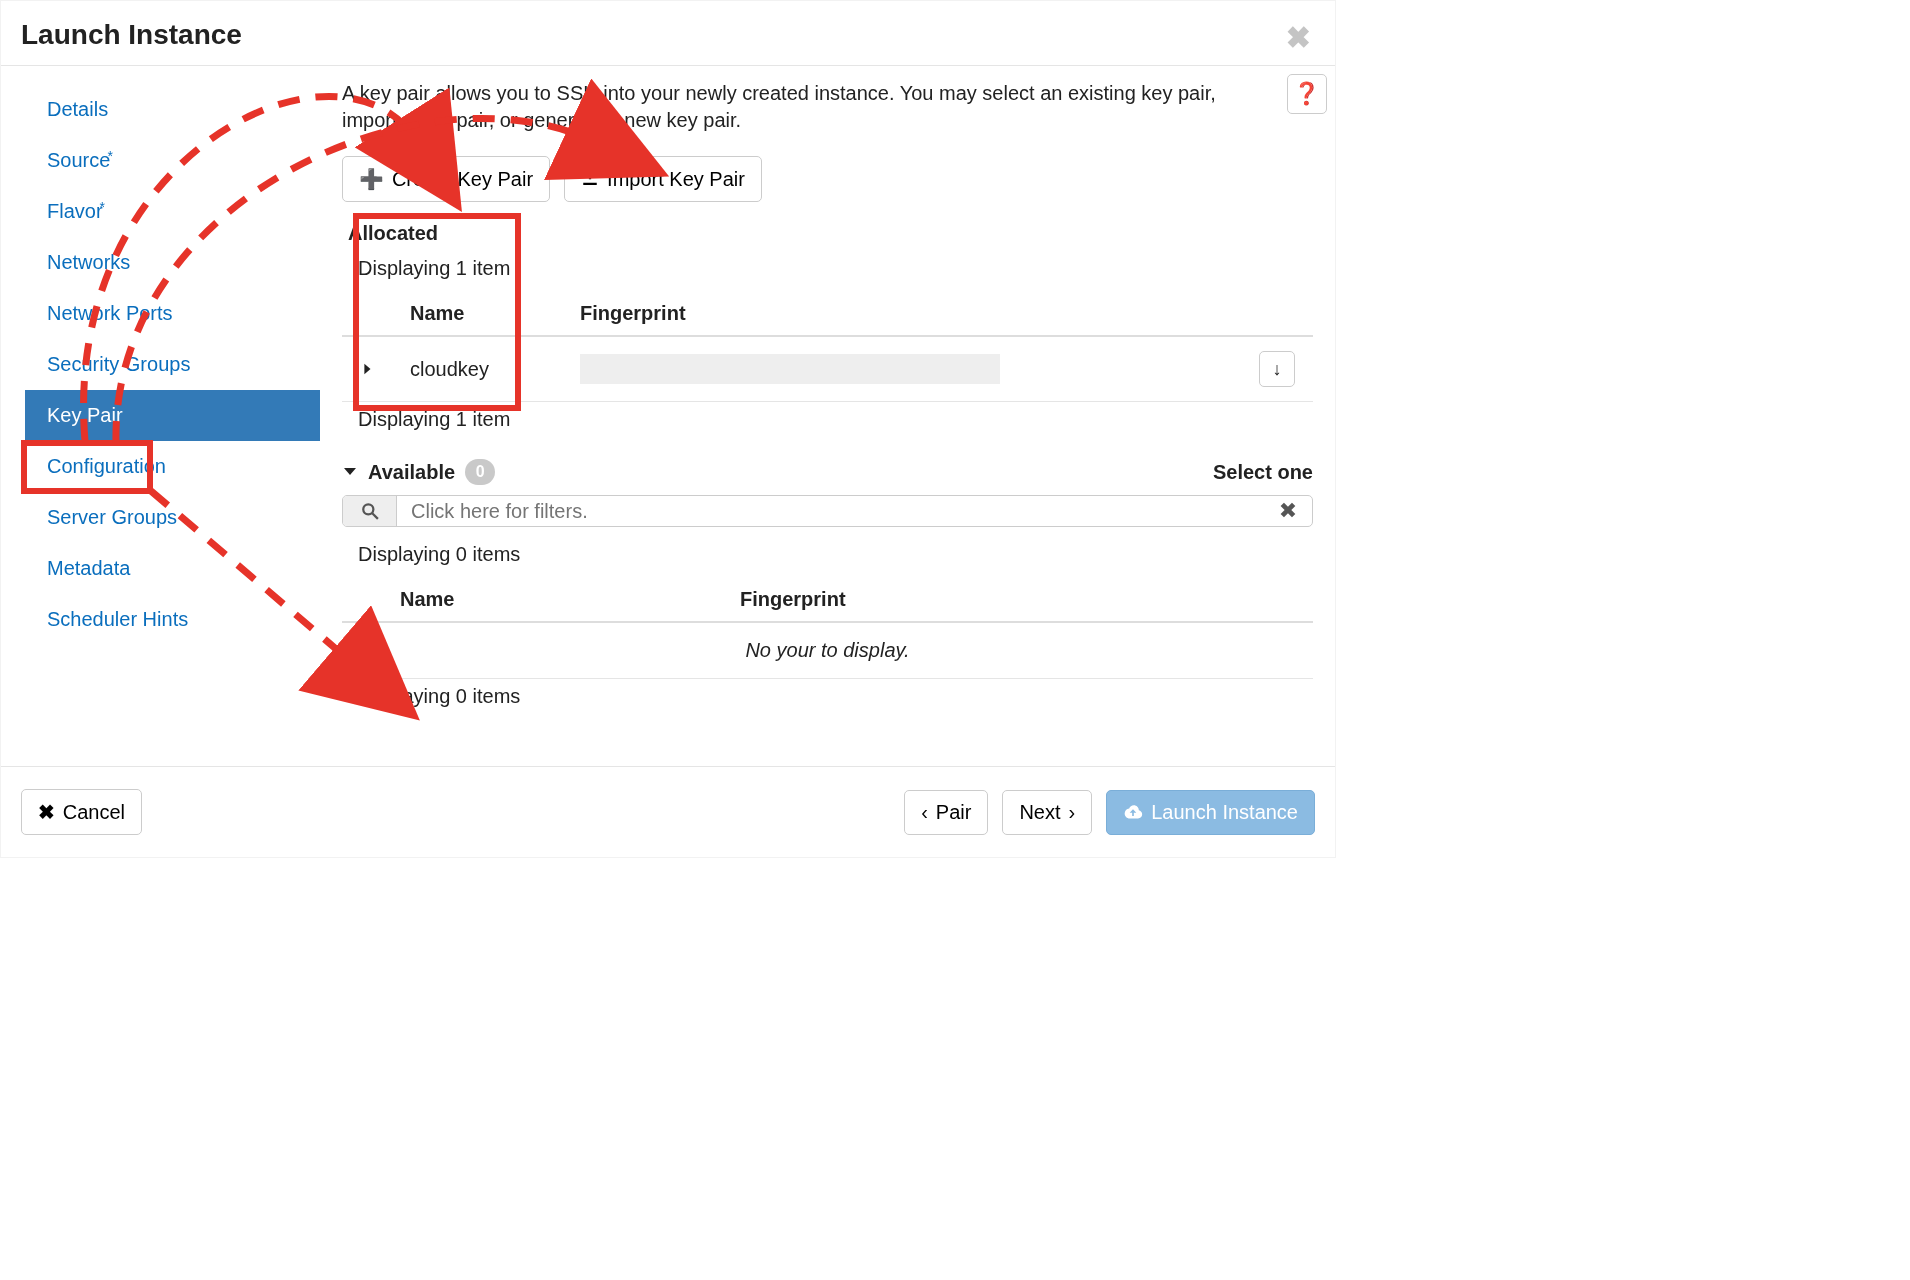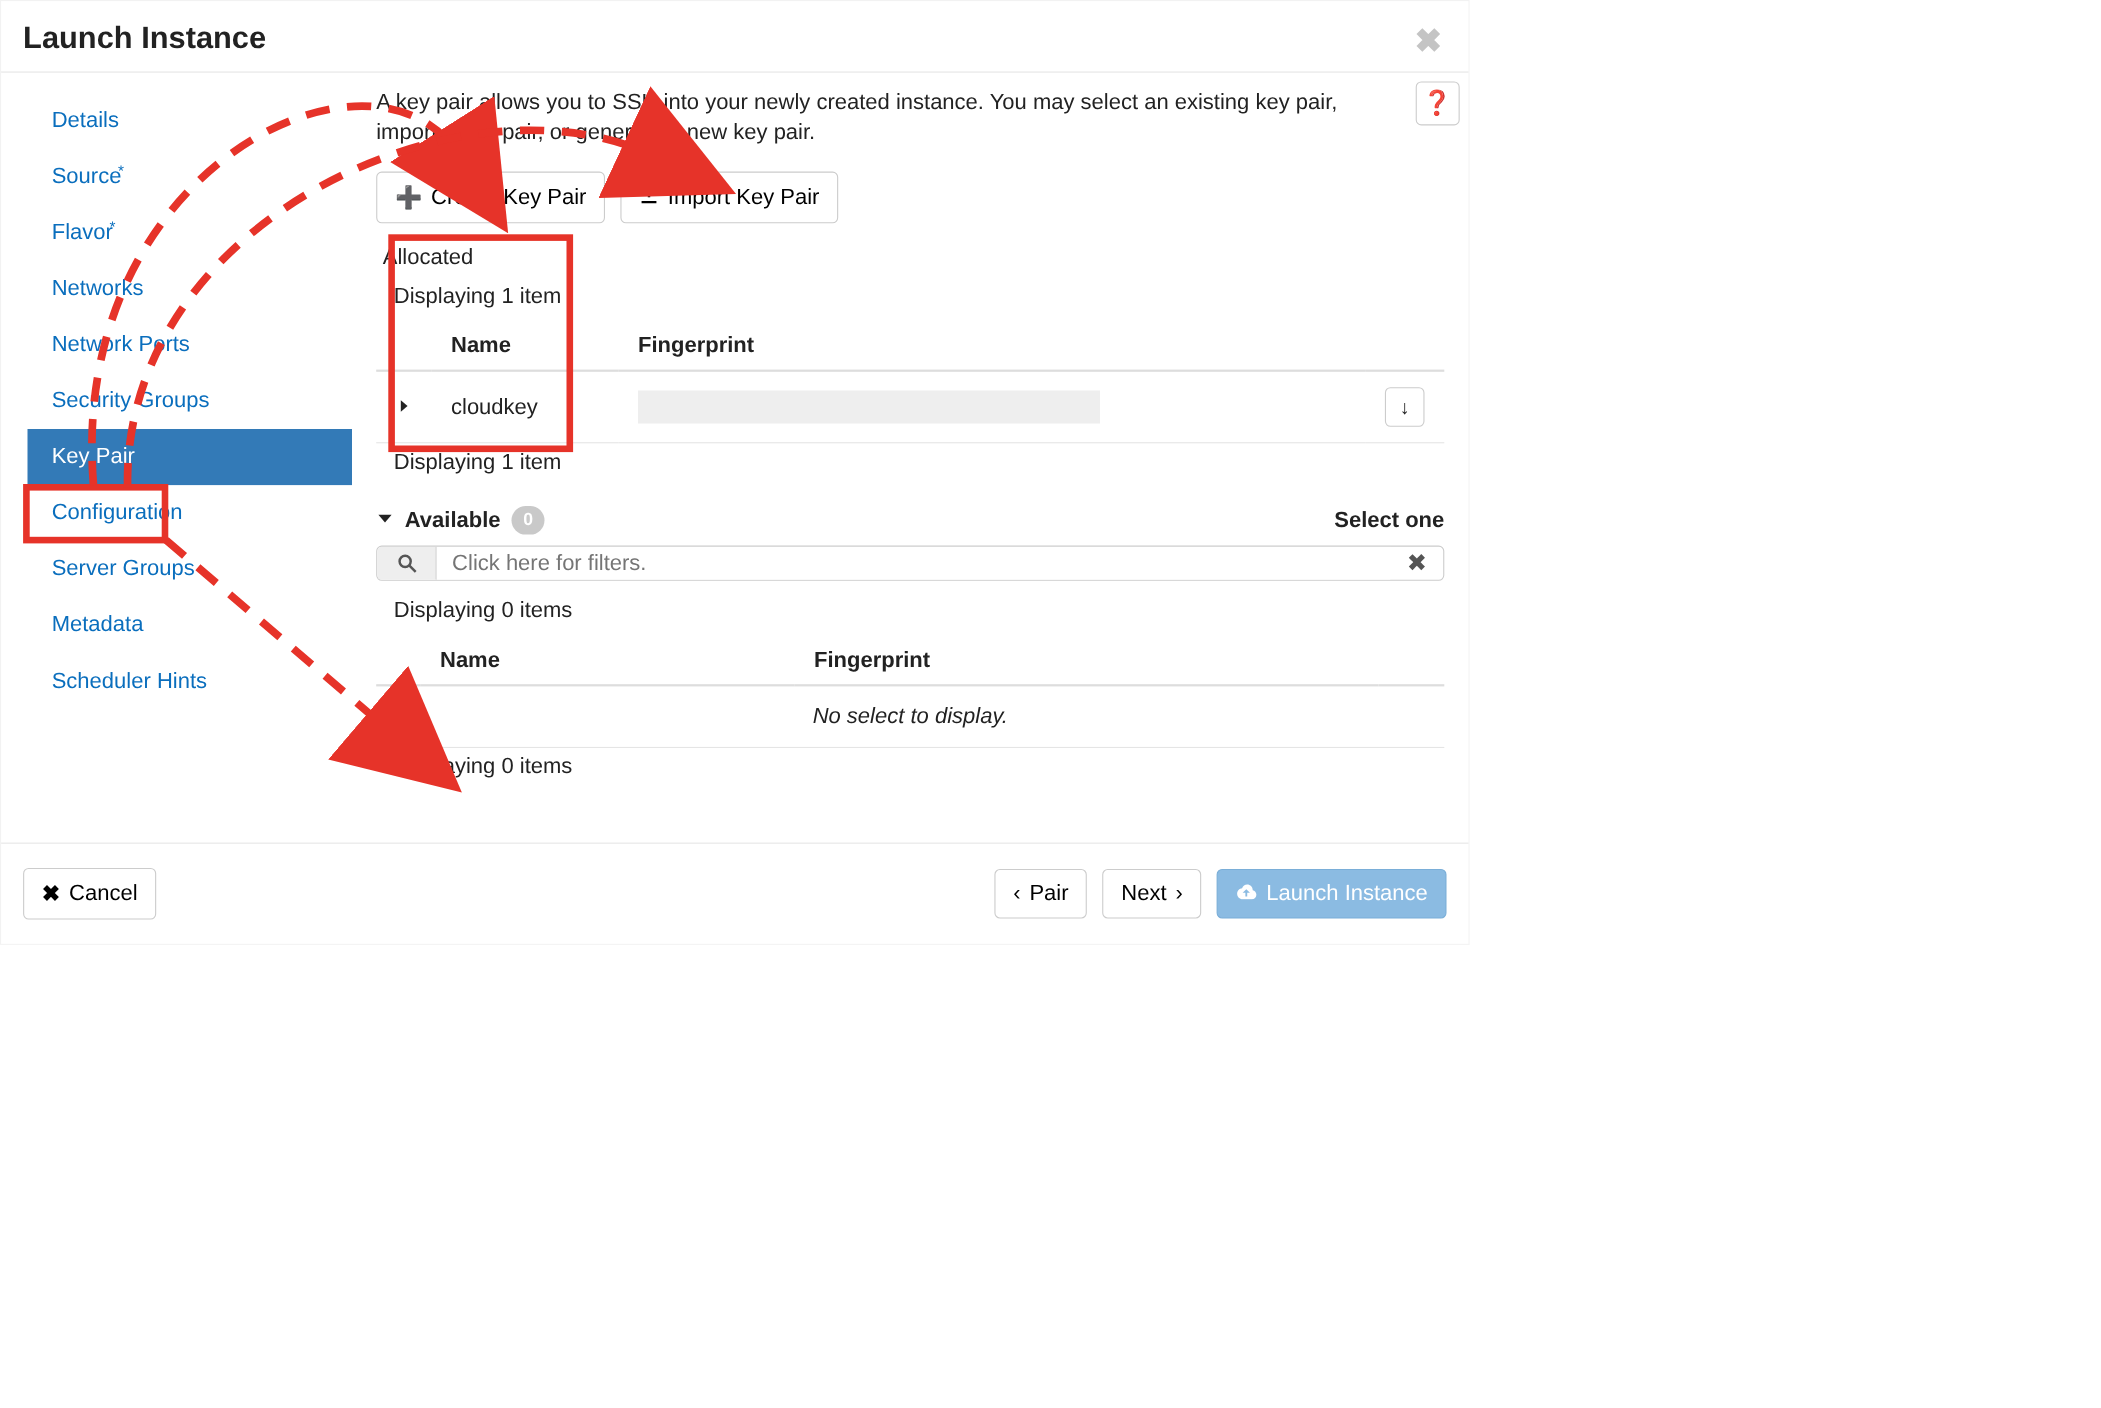--- a/index.html
+++ b/index.html
@@ -11,21 +11,21 @@
   .modal-body { display:flex; min-height:700px; }
   .sidebar { width:295px; padding:18px 0 18px 0;margin-left:24px; }
   .nav-item { display:block; padding:14px 22px; font-size:20px; color:#0a6ebd; cursor:pointer; position:relative; }
   .nav-item.active { background:#337ab7; color:#fff; }
   .nav-item .star { color:#0a6ebd; font-size:14px; position:relative; top:-6px; left:-3px; }
   .main { flex:1; padding:14px 22px 30px 22px; position:relative; }
   .help-btn { position:absolute; top:8px; right:8px; width:40px; height:40px; border:1px solid #ccc; border-radius:5px; display:flex; align-items:center; justify-content:center; font-size:22px; font-weight:700; cursor:pointer; }
   .intro { font-size:20px; line-height:1.35; margin:0 50px 22px 0; }
   .btn { display:inline-flex; align-items:center; gap:8px; padding:10px 16px; font-size:20px; border:1px solid #ccc; border-radius:5px; background:#fff; cursor:pointer; }
   .btn-row { display:flex; gap:14px; margin-bottom:20px; }
-  .section-label { font-weight:400; font-size:20px; margin:6px 0 12px 6px; }
+  .section-label { font-weight:700; font-size:20px; margin:6px 0 12px 6px; }
   .display-count { font-size:20px; margin:6px 0 12px 16px; }
   .table { width:100%; border-collapse:collapse; }
   .table th { text-align:left; font-weight:700; font-size:20px; padding:10px 18px; border-bottom:2px solid #ddd; }
   .table td { padding:14px 18px; font-size:20px; }
   .alloc-row { background:#fff; border-bottom:1px solid #e5e5e5; }
   .fp-box { background:#eee; height:30px; width:420px; }
   .move-btn { width:36px; height:36px; border:1px solid #ccc; border-radius:5px; display:inline-flex; align-items:center; justify-content:center; font-size:18px; cursor:pointer; }
   .avail-header { display:flex; justify-content:space-between; align-items:center; margin:28px 0 10px 0; }
   .avail-left { display:flex; align-items:center; gap:10px; font-size:20px; font-weight:700; }
   .badge { display:inline-flex; align-items:center; justify-content:center; min-width:30px; height:26px; border-radius:13px; background:#c9c9c9; color:#fff; font-size:16px; font-weight:700; padding:0 8px; }
@@ -151,21 +151,21 @@
         <table class="table">
           <thead>
             <tr>
               <th style="width:40px"></th>
               <th style="width:340px">Name</th>
               <th>Fingerprint</th>
               <th style="width:60px"></th>
             </tr>
           </thead>
         </table>
-        <div class="no-items">No select to display.</div>
+        <div class="no-items">No your to display.</div>
         <div class="display-count">Displaying 0 items</div>
       </div>
 
     </div>
   </div>
 
   <div class="modal-footer">
     <button class="btn">
       <span><b>✖</b></span>
       <span>Cancel</span>

